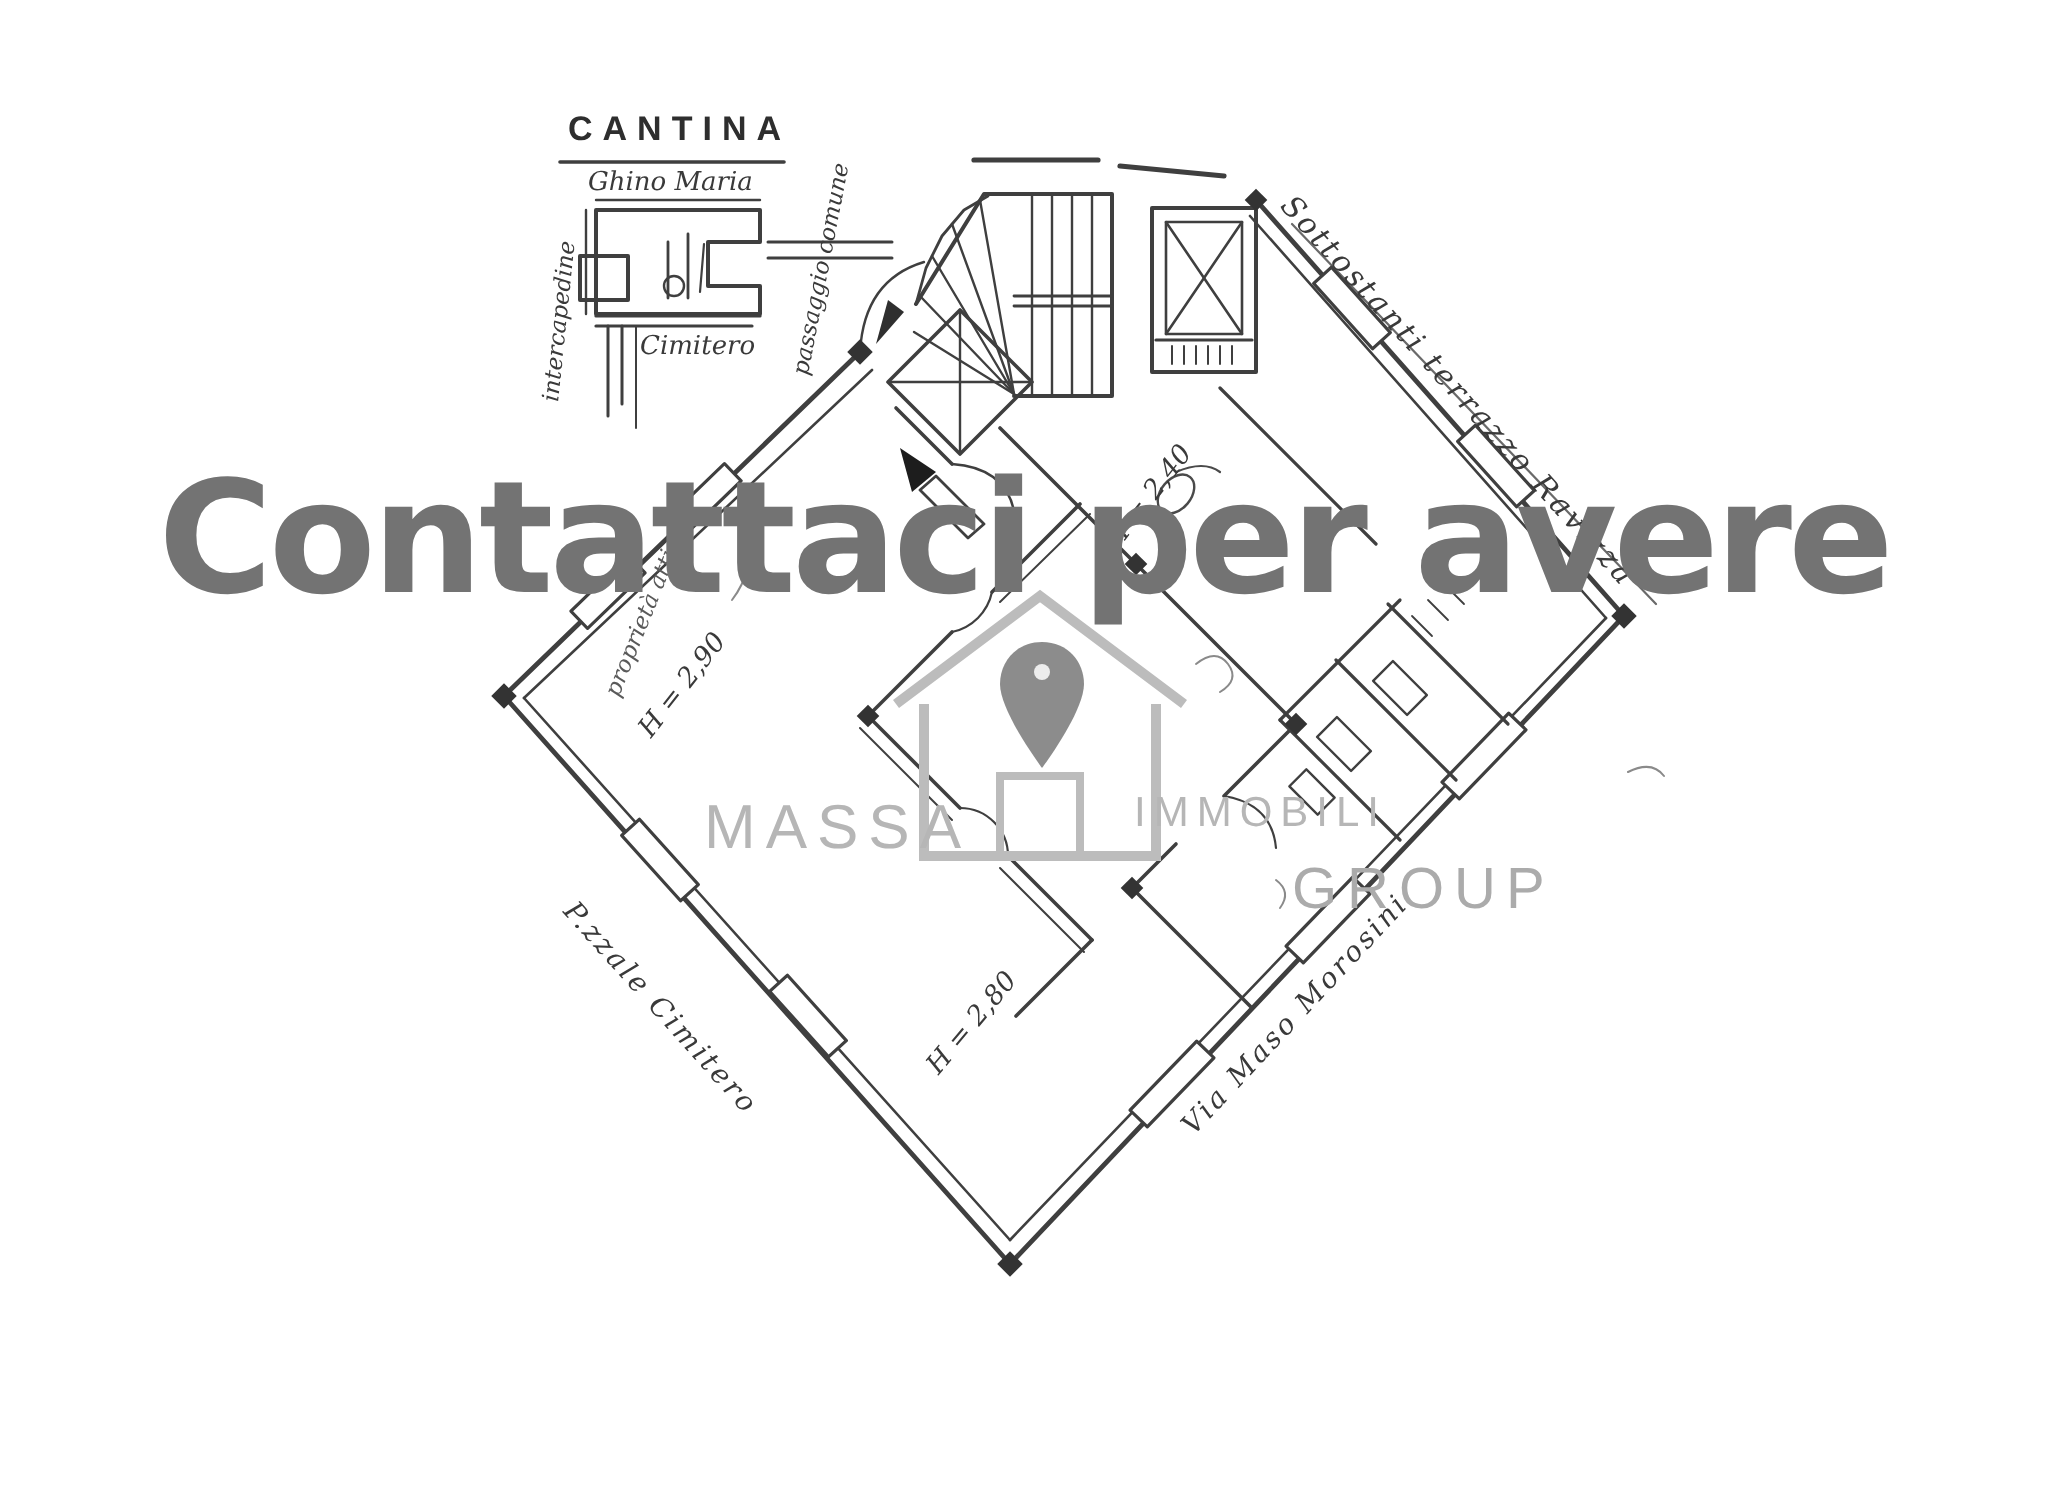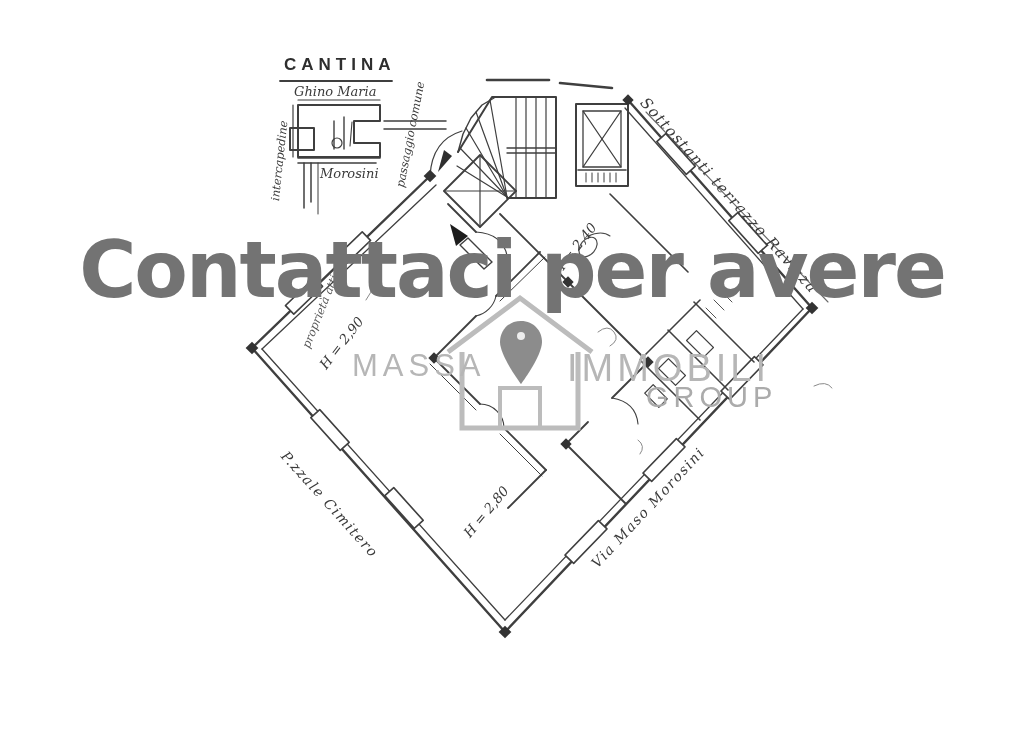--- a/index.html
+++ b/index.html
@@ -8,21 +8,21 @@
   svg{position:absolute;left:0;top:0;}
   .plan-layer{z-index:10;}
   .wm-layer{z-index:20;pointer-events:none;}
   
   .hand{position:absolute;z-index:12;font-family:"DejaVu Serif",serif;font-style:italic;
         color:#3a3a3a;white-space:nowrap;transform-origin:0 0;}
   .cantina-title{position:absolute;z-index:12;font-family:"Liberation Sans",sans-serif;
         font-weight:bold;font-size:17px;letter-spacing:5px;color:#2e2e2e;white-space:nowrap;}
   
   .wm-word{position:absolute;z-index:20;font-family:"Liberation Sans",sans-serif;
-        font-weight:400;color:#b6b6b6;white-space:nowrap;pointer-events:none;}
+        font-weight:400;color:#b6b6b6;white-space:nowrap;pointer-events:none;margin-top:48px;}
   
   .overlay-title{position:absolute;z-index:30;left:0;top:214px;width:1024px;text-align:center;
         font-family:"DejaVu Sans",sans-serif;font-weight:bold;font-size:78px;line-height:112px;
         letter-spacing:-2px;color:#737373;}
 </style>
 </head>
 <body>
 
 <div class="screen">
 
@@ -209,21 +209,21 @@
       <path d="M814 386 q12 -6 18 2"></path>
       <path d="M366 300 q12 -16 4 -26"></path>
       <path d="M638 440 q8 6 2 14"></path>
     </g>
   </svg>
 
   <div class="cantina-title" style="left:284px;top:55px;">CANTINA</div>
   <div class="hand" style="left:294px;top:84px;font-size:13px;">Ghino Maria</div>
   <div class="hand" style="left:268px;top:200px;font-size:11.5px;transform:rotate(-84deg);">intercapedine</div>
   <div class="hand" style="left:393px;top:186px;font-size:11.5px;transform:rotate(-79deg);">passaggio comune</div>
-  <div class="hand" style="left:320px;top:166px;font-size:13px;">Morosini</div>
+  <div class="hand" style="left:320px;top:166px;font-size:13px;">Cimitero</div>
 
   <div class="hand" style="left:650px;top:94px;font-size:15px;letter-spacing:1.5px;transform:rotate(48deg);">Sottostanti terrazzo Ravizza</div>
   <div class="hand" style="left:290px;top:448px;font-size:14px;letter-spacing:1.5px;transform:rotate(48deg);">P.zzale Cimitero</div>
   <div class="hand" style="left:588px;top:560px;font-size:14px;letter-spacing:1.5px;transform:rotate(-47deg);">Via Maso Morosini</div>
 
   <div class="hand" style="left:316px;top:362px;font-size:13.5px;transform:rotate(-52deg);">H = 2,90</div>
   <div class="hand" style="left:549px;top:268px;font-size:13.5px;transform:rotate(-52deg);">H = 2,40</div>
   <div class="hand" style="left:460px;top:530px;font-size:13.5px;transform:rotate(-50deg);">H = 2,80</div>
   <div class="hand" style="left:299px;top:345px;font-size:11.5px;color:#5a5a5a;transform:rotate(-68deg);">proprietà attigua</div>
 
@@ -232,20 +232,20 @@
       <path d="M448 352 L520 298 L592 352"></path>
       <path d="M462 352 V428 H578 V352"></path>
       <path d="M500 428 V388 H540 V428" stroke-width="4"></path>
     </g>
     <g>
       <path d="M521 321 C508 321 500 331 500 342 C500 356 521 384 521 384 C521 384 542 356 542 342 C542 331 534 321 521 321 Z" fill="#8c8c8c" stroke="none"></path>
       <circle cx="521" cy="336" r="4" fill="#ededed" stroke="none"></circle>
     </g>
   </svg>
   <div class="wm-word" style="left:352px;top:348px;font-size:31px;letter-spacing:5px;">MASSA</div>
-  <div class="wm-word" style="left:567px;top:347px;font-size:38px;letter-spacing:4px;text-align:right;">IMMOBILI</div>
+  <div class="wm-word" style="left:567px;top:347px;font-size:21px;letter-spacing:4px;text-align:right;">IMMOBILI</div>
   <div class="wm-word" style="left:602px;top:381px;font-size:29px;letter-spacing:5px;color:#ababab;padding-left:44px;">GROUP</div>
 
   <div class="overlay-title">
     <div>Contattaci per avere</div>
   </div>
 
 </div>
 
 </body></html>

